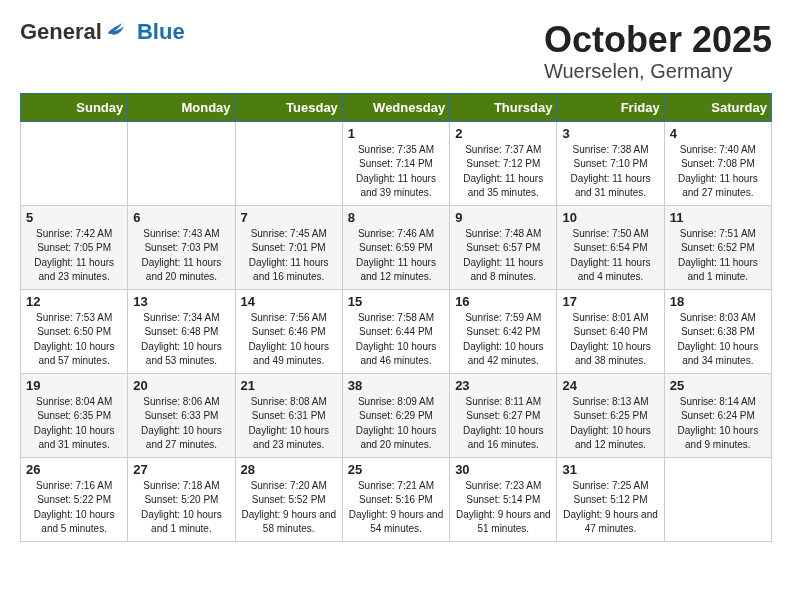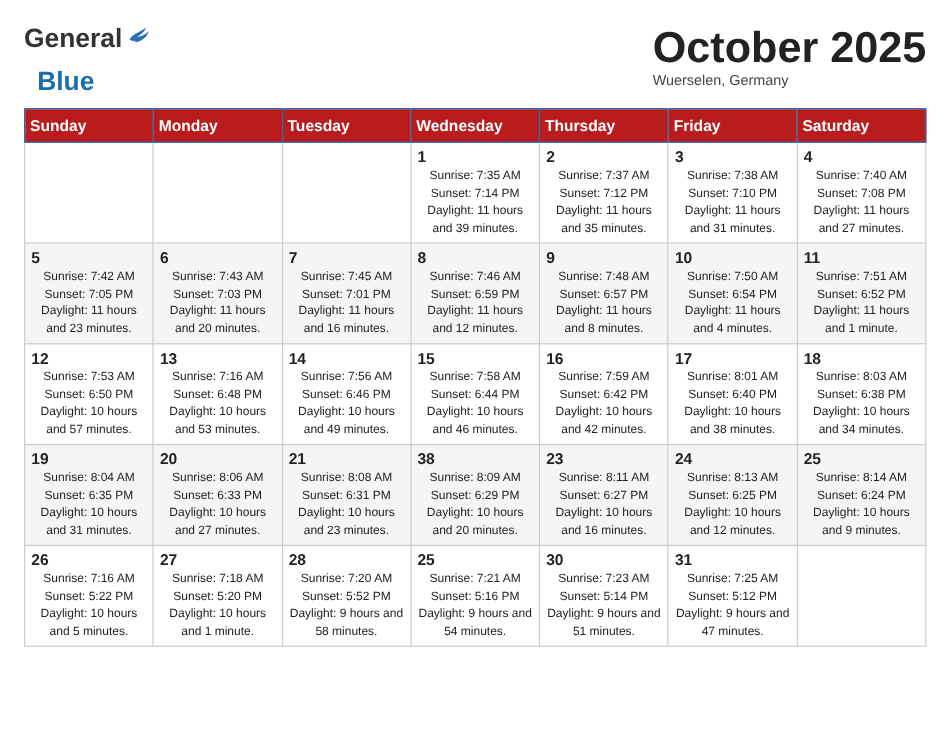--- a/index.html
+++ b/index.html
@@ -11,56 +11,55 @@
       padding: 20px;
     }
     .header {
       display: flex;
       justify-content: space-between;
       align-items: flex-start;
       margin-bottom: 10px;
     }
     .logo {
       display: flex;
-      flex-direction: column;
+      flex-direction: row;
       align-items: flex-start;
-      gap: 12px;
     }
     .logo-text {
       font-size: 22px;
       font-weight: bold;
       color: #1a1a1a;
       line-height: 1.1;
     }
     .logo-general { color: #333; }
     .logo-blue { color: #1a6faf; margin-left: 11px; }
     .title-block {
     }
     .month-title {
       font-size: 36px;
       font-weight: bold;
       color: #222;
       line-height: 1.1;
     }
     .location {
-      font-size: 12px;
+      font-size: 20px;
       color: #444;
     }
     .calendar {
       width: 100%;
       border-collapse: collapse;
       border: 1px solid #ccc;
     }
     .calendar th {
-      background-color: #b91c1c;
+      background-color: #4d7c0f;
       color: #fff;
       font-size: 13px;
       font-weight: bold;
       padding: 6px 4px;
-      text-align: left;
+      text-align: right;
       border: 1px solid #2a6db5;
     }
     .calendar td {
       vertical-align: top;
       border: 1px solid #ccc;
       padding: 4px 5px;
       font-size: 10.5px;
       color: #222;
       width: 107px;
       min-height: 85px;
@@ -202,21 +201,21 @@
       <tr>
         <td>
           <span class="day-num">12</span>
           <div class="day-info">Sunrise: 7:53 AM
 Sunset: 6:50 PM
 Daylight: 10 hours
 and 57 minutes.</div>
         </td>
         <td>
           <span class="day-num">13</span>
-          <div class="day-info">Sunrise: 7:16 AM
+          <div class="day-info">Sunrise: 7:34 AM
 Sunset: 6:48 PM
 Daylight: 10 hours
 and 53 minutes.</div>
         </td>
         <td>
           <span class="day-num">14</span>
           <div class="day-info">Sunrise: 7:56 AM
 Sunset: 6:46 PM
 Daylight: 10 hours
 and 49 minutes.</div>

